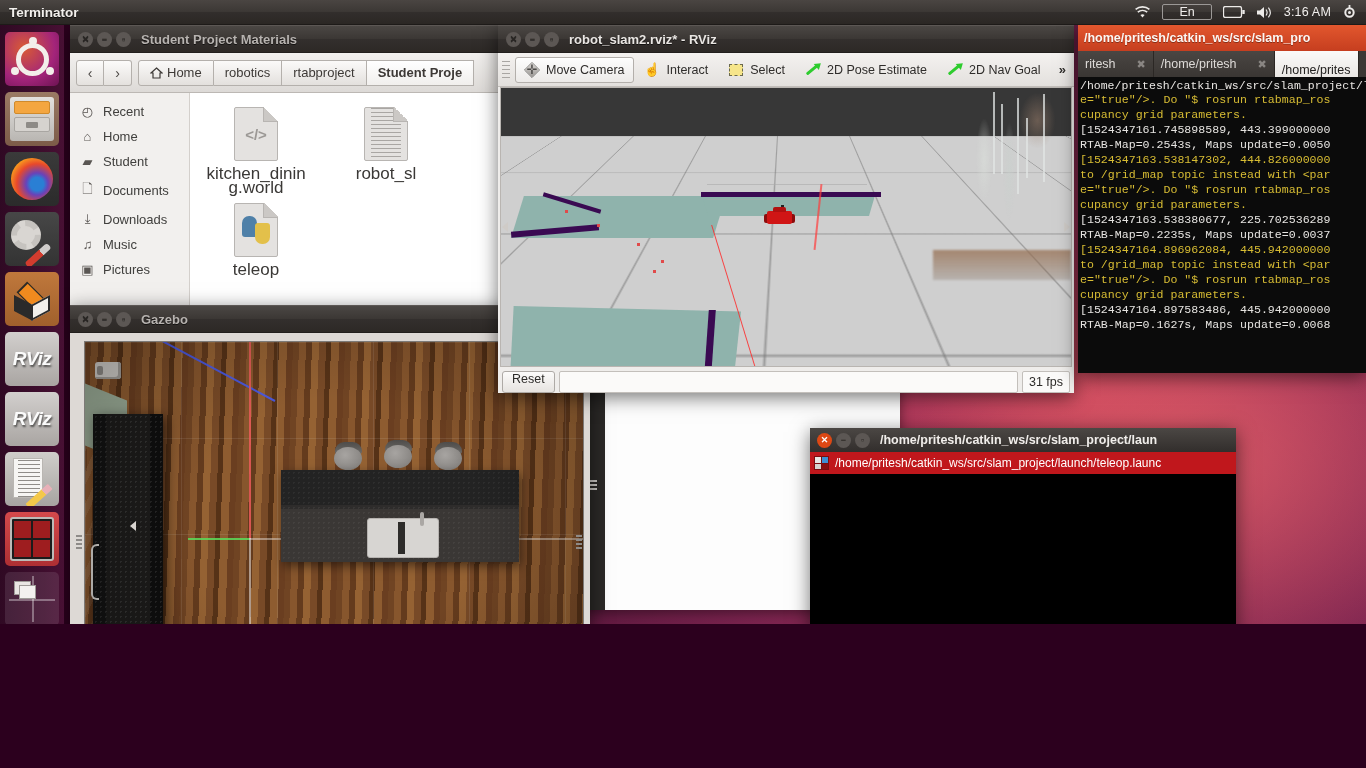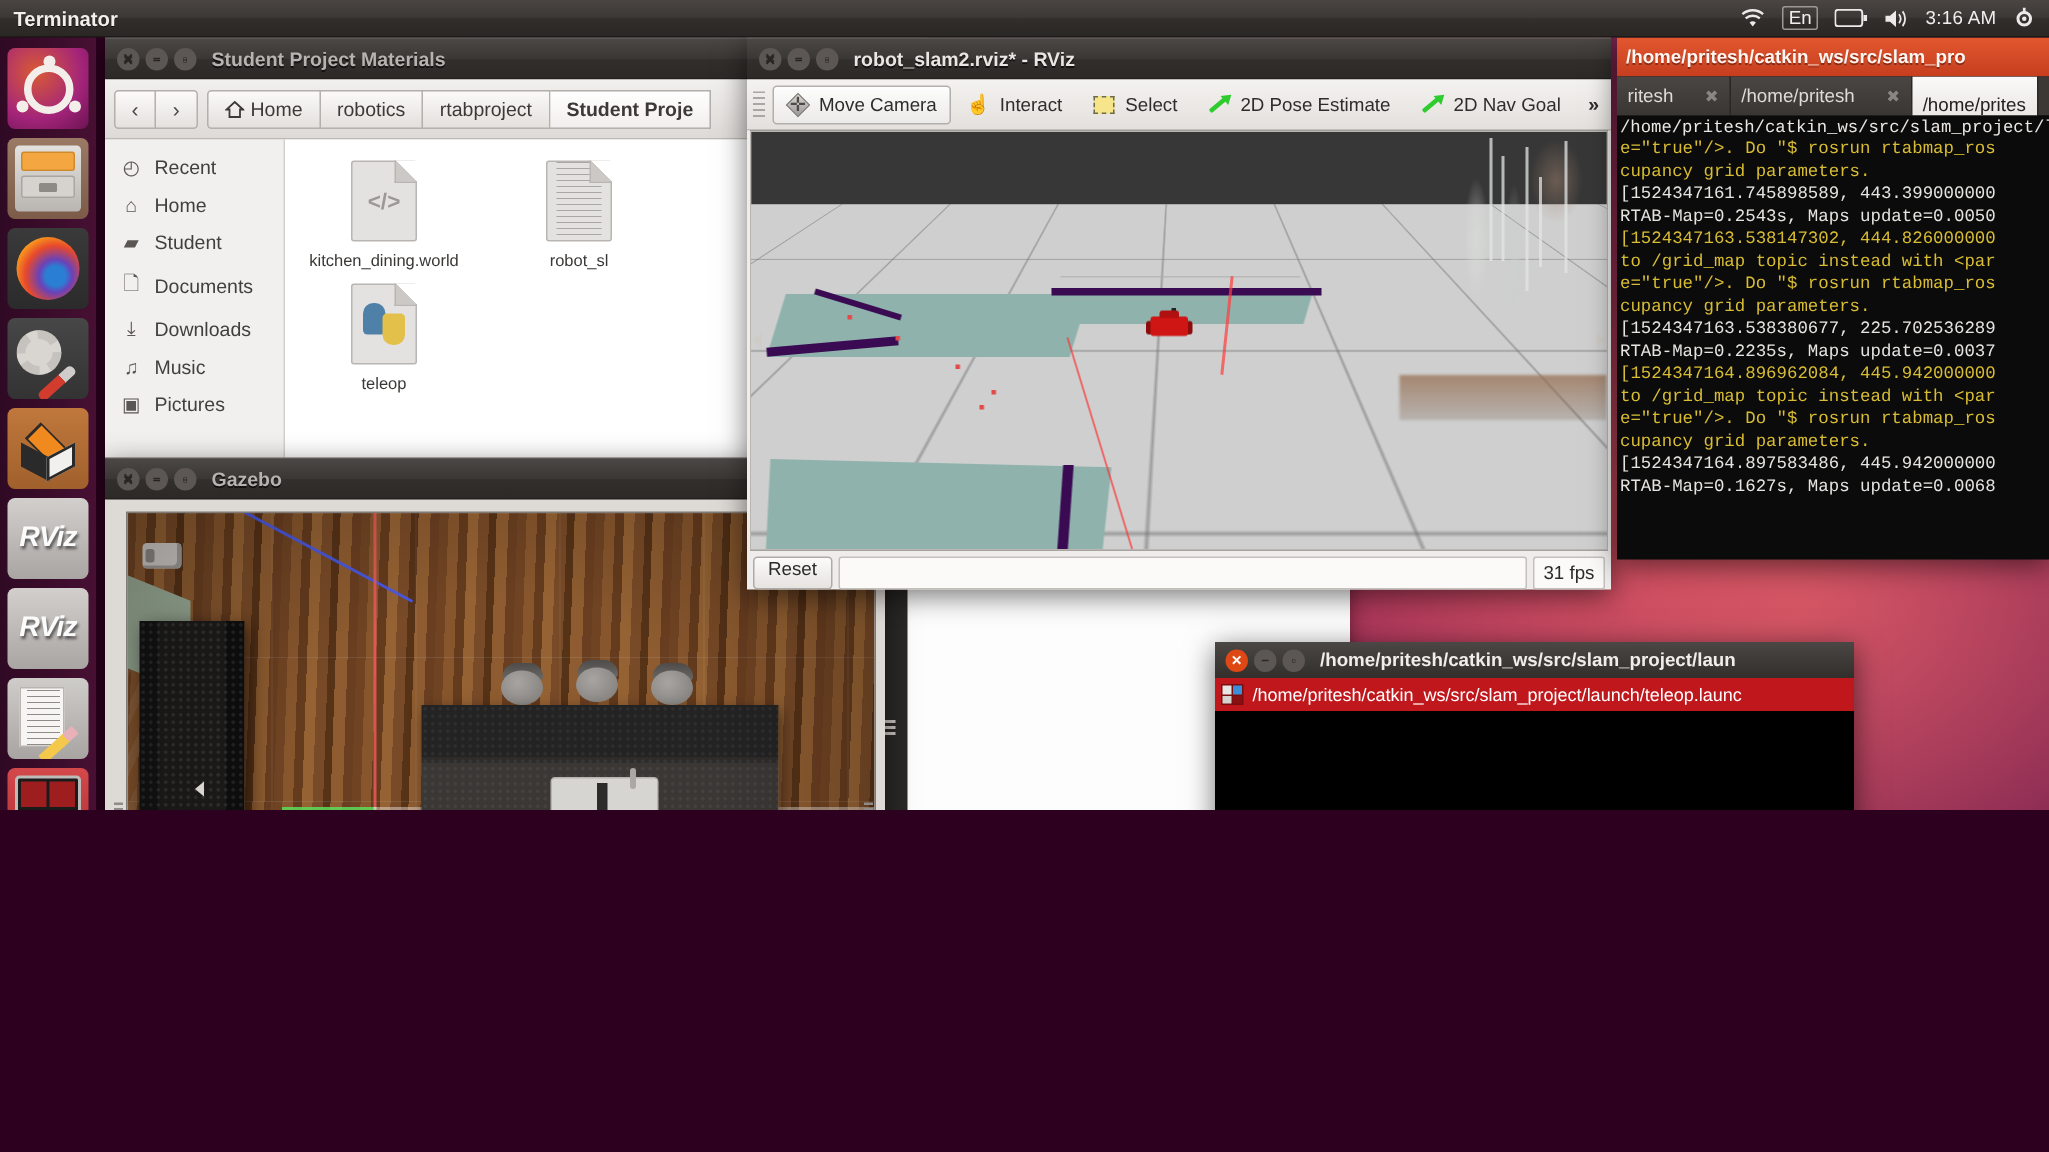--- a/index.html
+++ b/index.html
@@ -2,21 +2,21 @@
 <html><head>
 <meta charset="utf-8">
 <style>
   * { box-sizing: border-box; margin: 0; padding: 0; }
   html, body {
     width: 1366px; height: 768px;
     overflow: hidden;
     font-family: "Liberation Sans", sans-serif;
     background: #2c001e;
   }
-  #screen { position: relative; width: 1366px; height: 540px; overflow: hidden; }
+  #screen { position: relative; width: 1366px; height: 624px; overflow: hidden; }
 
   
   #wallpaper {
     position: absolute; inset: 0;
     background:
       radial-gradient(ellipse 900px 600px at 78% 62%, #c9455e 0%, #a6355a 26%, #7d2450 52%, #4e1336 76%, #2c001e 100%),
       linear-gradient(160deg, #2c001e 0%, #5a1840 40%, #8d2a52 70%, #c14a60 100%);
   }
   #wallpaper:after {
     content:""; position:absolute; inset:0;
@@ -31,21 +31,21 @@
     font-size: 13px; z-index: 900;
     border-bottom: 1px solid #1d1a18;
   }
   #top-panel .app-title {
     margin-left: 9px; font-weight: bold; color: #f2efec;
     text-shadow: 0 1px 0 rgba(0,0,0,.7); font-size: 13.5px;
   }
   #indicators { margin-left: auto; display: flex; align-items: center; gap: 11px; padding-right: 9px; }
   #indicators .ind { display: flex; align-items: center; color: #f0eeec; font-size: 12.5px; }
   .kbd-ind {
-    border: 1px solid #9b9896; border-radius: 2px; padding: 0 3px;
+    border: 1px solid #9b9896; border-radius: 2px; padding: 0 16px;
     font-size: 11px; line-height: 14px; color: #f2efec;
   }
   .clock { font-size: 13px; letter-spacing: .2px; }
 
   
   #launcher {
     position: absolute; top: 25px; left: 0; width: 64px; height: 743px;
     background: linear-gradient(to right, rgba(48,10,36,.92), rgba(66,16,48,.86) 70%, rgba(80,20,58,.80));
     z-index: 880; padding-top: 4px;
   }
@@ -214,21 +214,21 @@
   .doc-py { display:flex; align-items:center; justify-content:center; }
   .py-glyph { position: relative; width: 28px; height: 28px; }
   .py-glyph .b {
     position:absolute; width:15px; height:21px; border-radius:7px 7px 3px 3px; background:#4f80a8;
     left:0; top:0;
   }
   .py-glyph .y {
     position:absolute; width:15px; height:21px; border-radius:3px 3px 7px 7px; background:#e3c04a;
     right:0; bottom:0;
   }
-  .file-label { font-size: 11px; color: #3a3836; line-height: 14px; word-break: break-word; }
+  .file-label { font-size: 17px; color: #3a3836; line-height: 14px; word-break: break-word; }
   #nautilus .vscroll {
     position: absolute; right: 0; top: 0; width: 12px; height: 100%; background: #e9e7e5;
   }
   #nautilus .vscroll .thumb { position:absolute; left:3px; top:3px; width:6px; height:60px; background:#b0adaa; border-radius:3px; }
 
   
   #bgwin { left: 580px; top: 380px; width: 320px; height: 230px; background: #fdfdfd; z-index: 240; box-shadow: 0 3px 12px rgba(0,0,0,.45); }
   #bgwin .left-rail { position:absolute; left:0; top:0; bottom:0; width:25px; background:#2b2927; }
   #bgwin .grip { position:absolute; left:9px; top:100px; width:8px; height:12px;
     background: repeating-linear-gradient(to bottom,#c9c6c3 0 2px, transparent 2px 4px); }

